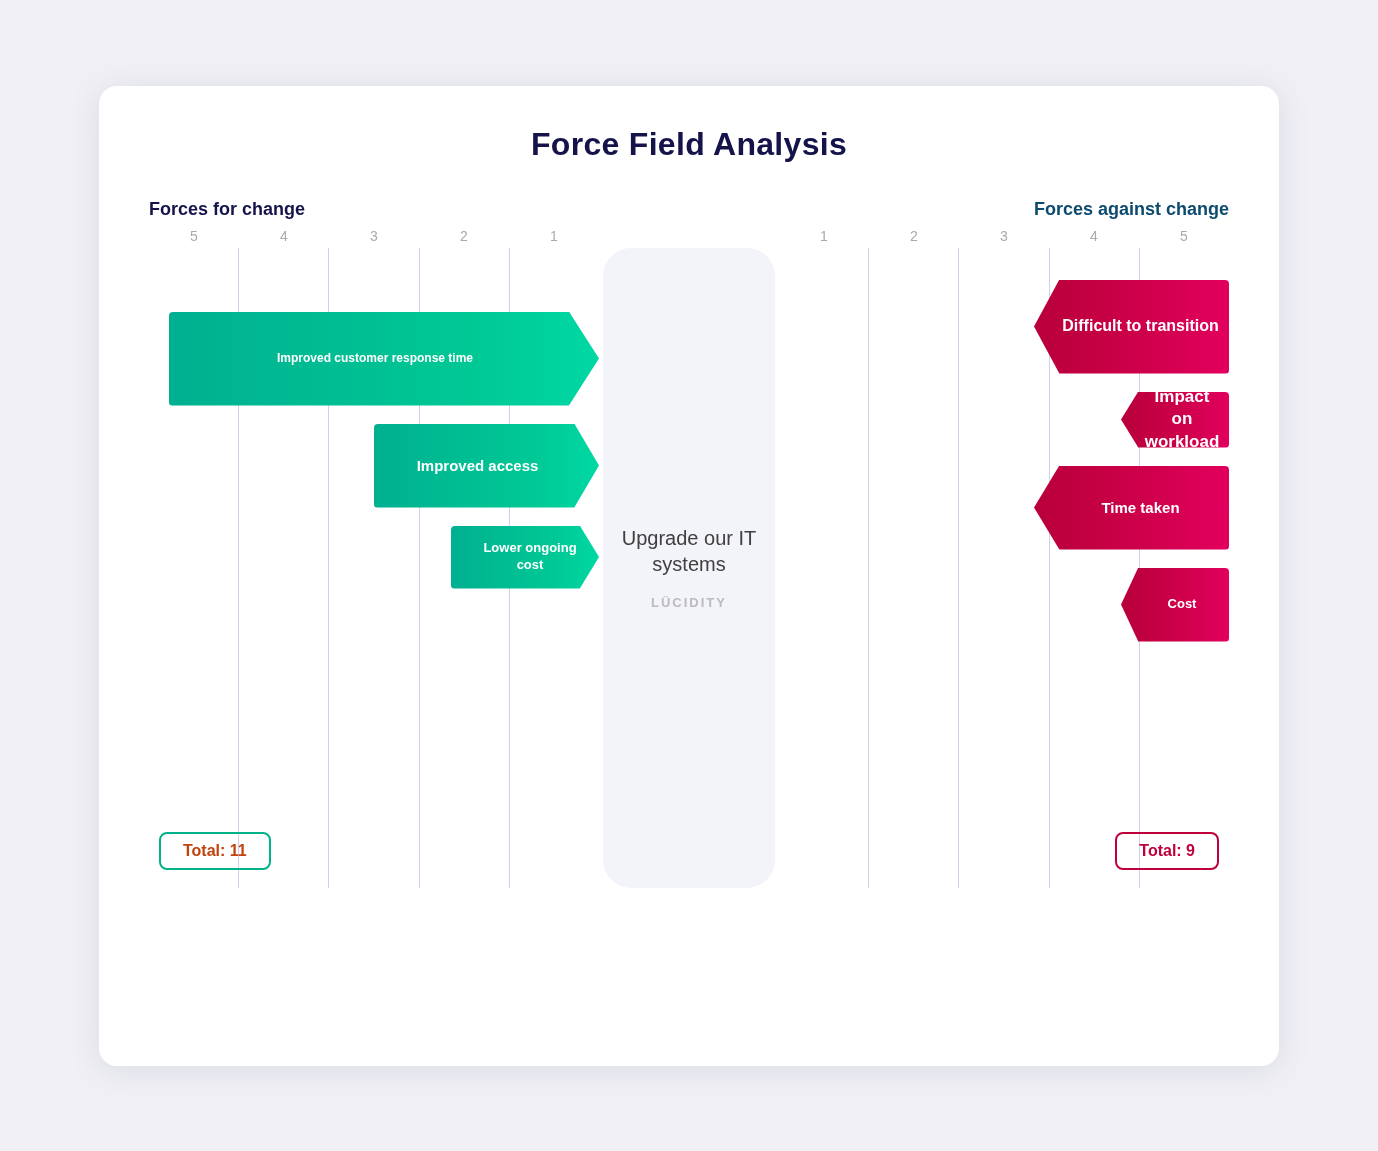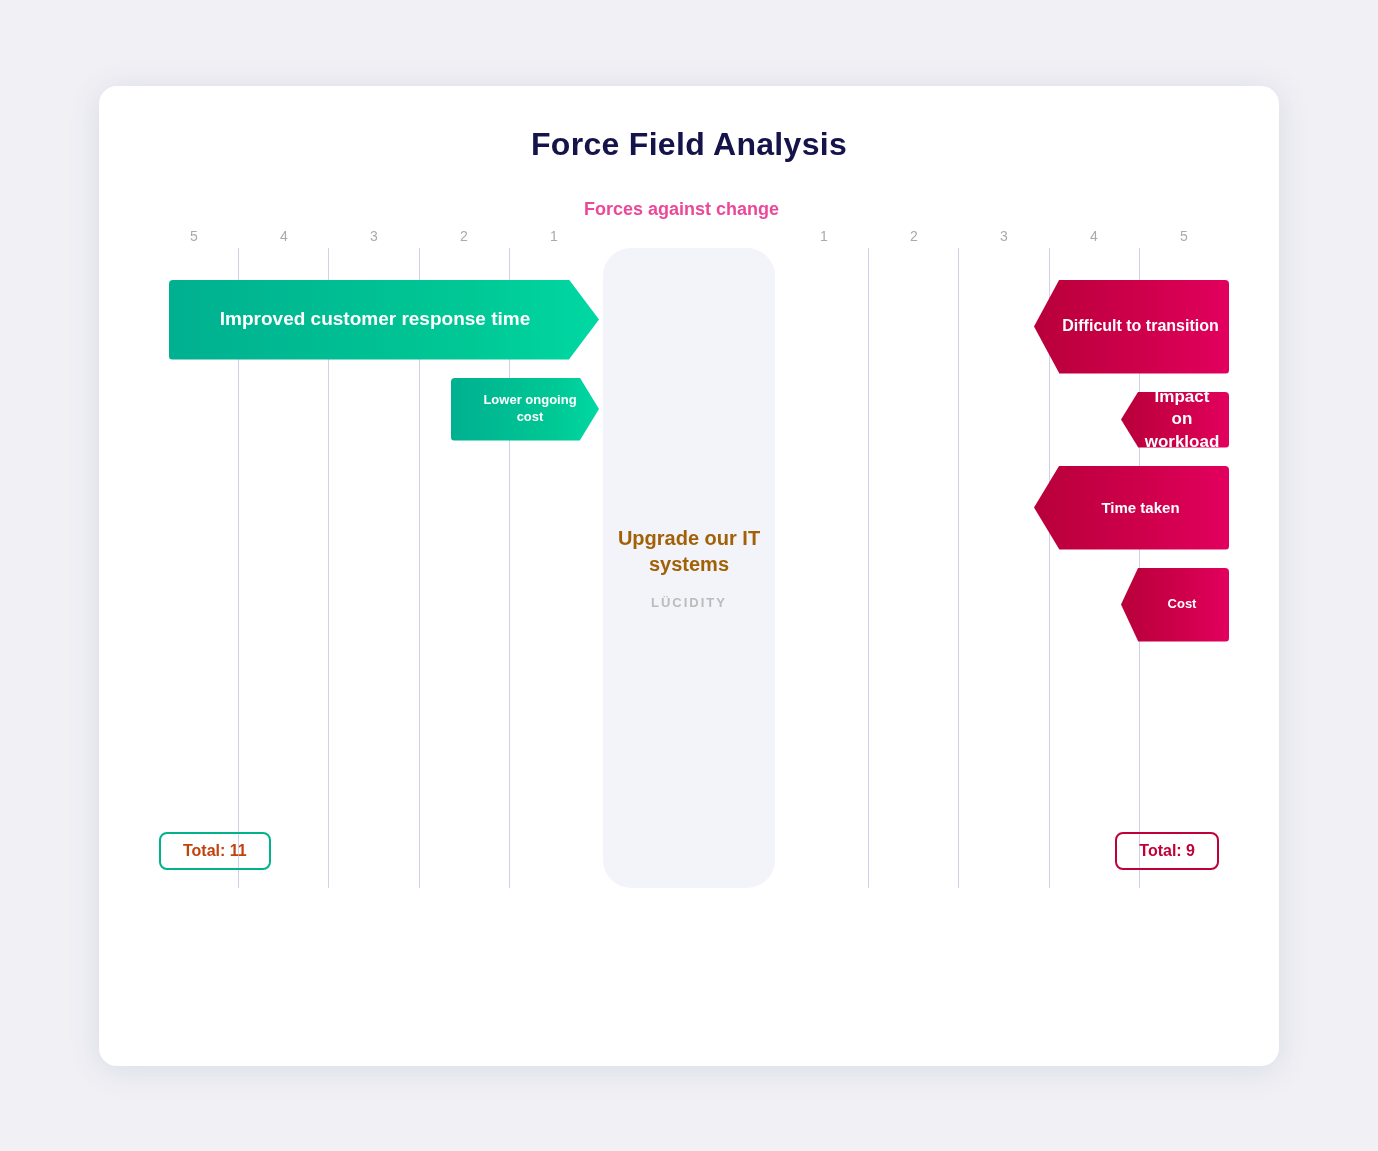--- a/index.html
+++ b/index.html
@@ -34,22 +34,22 @@
       width: 180px;
       min-height: 600px;
       display: flex;
       flex-direction: column;
       align-items: center;
       justify-content: center;
       padding: 24px 10px;
     }
     .center-box-title {
       font-size: 20px;
-      font-weight: 700;
-      color: #a16207;
+      font-weight: 400;
+      color: #404040;
       text-align: center;
       line-height: 1.3;
     }
     .center-watermark {
       margin-top: 18px;
       font-size: 13px;
       font-weight: 700;
       color: #bbb;
       letter-spacing: 2px;
       text-align: center;
@@ -185,23 +185,26 @@
   </style>
 </head>
 <body>
 
 <div class="card">
   <div class="main-title">Force Field Analysis</div>
 
   <div class="full-layout">
 
     <div class="header-row">
+      <div class="header-left">
+        <span style="font-size:18px;font-weight:800;color:#14134a;">Forces for change</span>
+      </div>
       <div class="header-center"></div>
       <div class="header-right">
-        <span style="font-size:18px;font-weight:800;color:#ec4899;">Forces against change</span>
+        <span style="font-size:18px;font-weight:800;color:#0c4a6e;">Forces against change</span>
       </div>
     </div>
 
     <div style="display:flex;flex-direction:row;width:100%;margin-bottom:4px;">
 
       <div style="width:calc(50% - 90px);display:flex;flex-direction:row;">
         <div class="num-cell">5</div>
         <div class="num-cell">4</div>
         <div class="num-cell">3</div>
         <div class="num-cell">2</div>
@@ -224,25 +227,28 @@
         <div class="arrows-wrapper-left">
 
           <div class="vlines-left">
             <div class="vline"></div>
             <div class="vline"></div>
             <div class="vline"></div>
             <div class="vline"></div>
             <div class="vline"></div>
           </div>
 
-          <div class="arrow-left green-arrow" style="width:430px;height:80px;font-size:19px;font-weight:700;color:#fff;display:flex;align-items:center;justify-content:center;text-align:center;line-height:1.3;clip-path:polygon(0% 0%, 93% 0%, 100% 50%, 93% 100%, 0% 100%);background:linear-gradient(90deg,#00b090 0%,#00c895 70%,#00d8a3 100%);border-radius:4px 0 0 4px;">
+          <div class="arrow-left green-arrow" style="width:430px;height:94px;font-size:12px;font-weight:700;color:#fff;display:flex;align-items:center;justify-content:center;text-align:center;line-height:1.3;clip-path:polygon(0% 0%, 93% 0%, 100% 50%, 93% 100%, 0% 100%);background:linear-gradient(90deg,#00b090 0%,#00c895 70%,#00d8a3 100%);border-radius:4px 0 0 4px;margin-top:32px;">
             <span style="padding-right:28px;padding-left:10px;">Improved customer response time</span>
           </div>
 
 
+          <div class="arrow-left green-arrow" style="width:225px;height:84px;font-size:15px;font-weight:700;color:#fff;display:flex;align-items:center;justify-content:center;text-align:center;line-height:1.3;clip-path:polygon(0% 0%, 89% 0%, 100% 50%, 89% 100%, 0% 100%);background:linear-gradient(90deg,#00b090 0%,#00c895 70%,#00d8a3 100%);border-radius:4px 0 0 4px;">
+            <span style="padding-right:28px;padding-left:10px;">Improved access</span>
+          </div>
 
           <div class="arrow-left green-arrow" style="width:148px;height:63px;font-size:13px;font-weight:700;color:#fff;display:flex;align-items:center;justify-content:center;text-align:center;line-height:1.3;clip-path:polygon(0% 0%, 87% 0%, 100% 50%, 87% 100%, 0% 100%);background:linear-gradient(90deg,#00b090 0%,#00c895 70%,#00d8a3 100%);border-radius:4px 0 0 4px;padding-left:24px;">
             <span style="padding-right:22px;padding-left:8px;">Lower ongoing cost</span>
           </div>
 
           <div style="position:absolute;bottom:18px;left:10px;">
             <div class="total-box total-box-green">Total: 11</div>
           </div>
         </div>
       </div>

